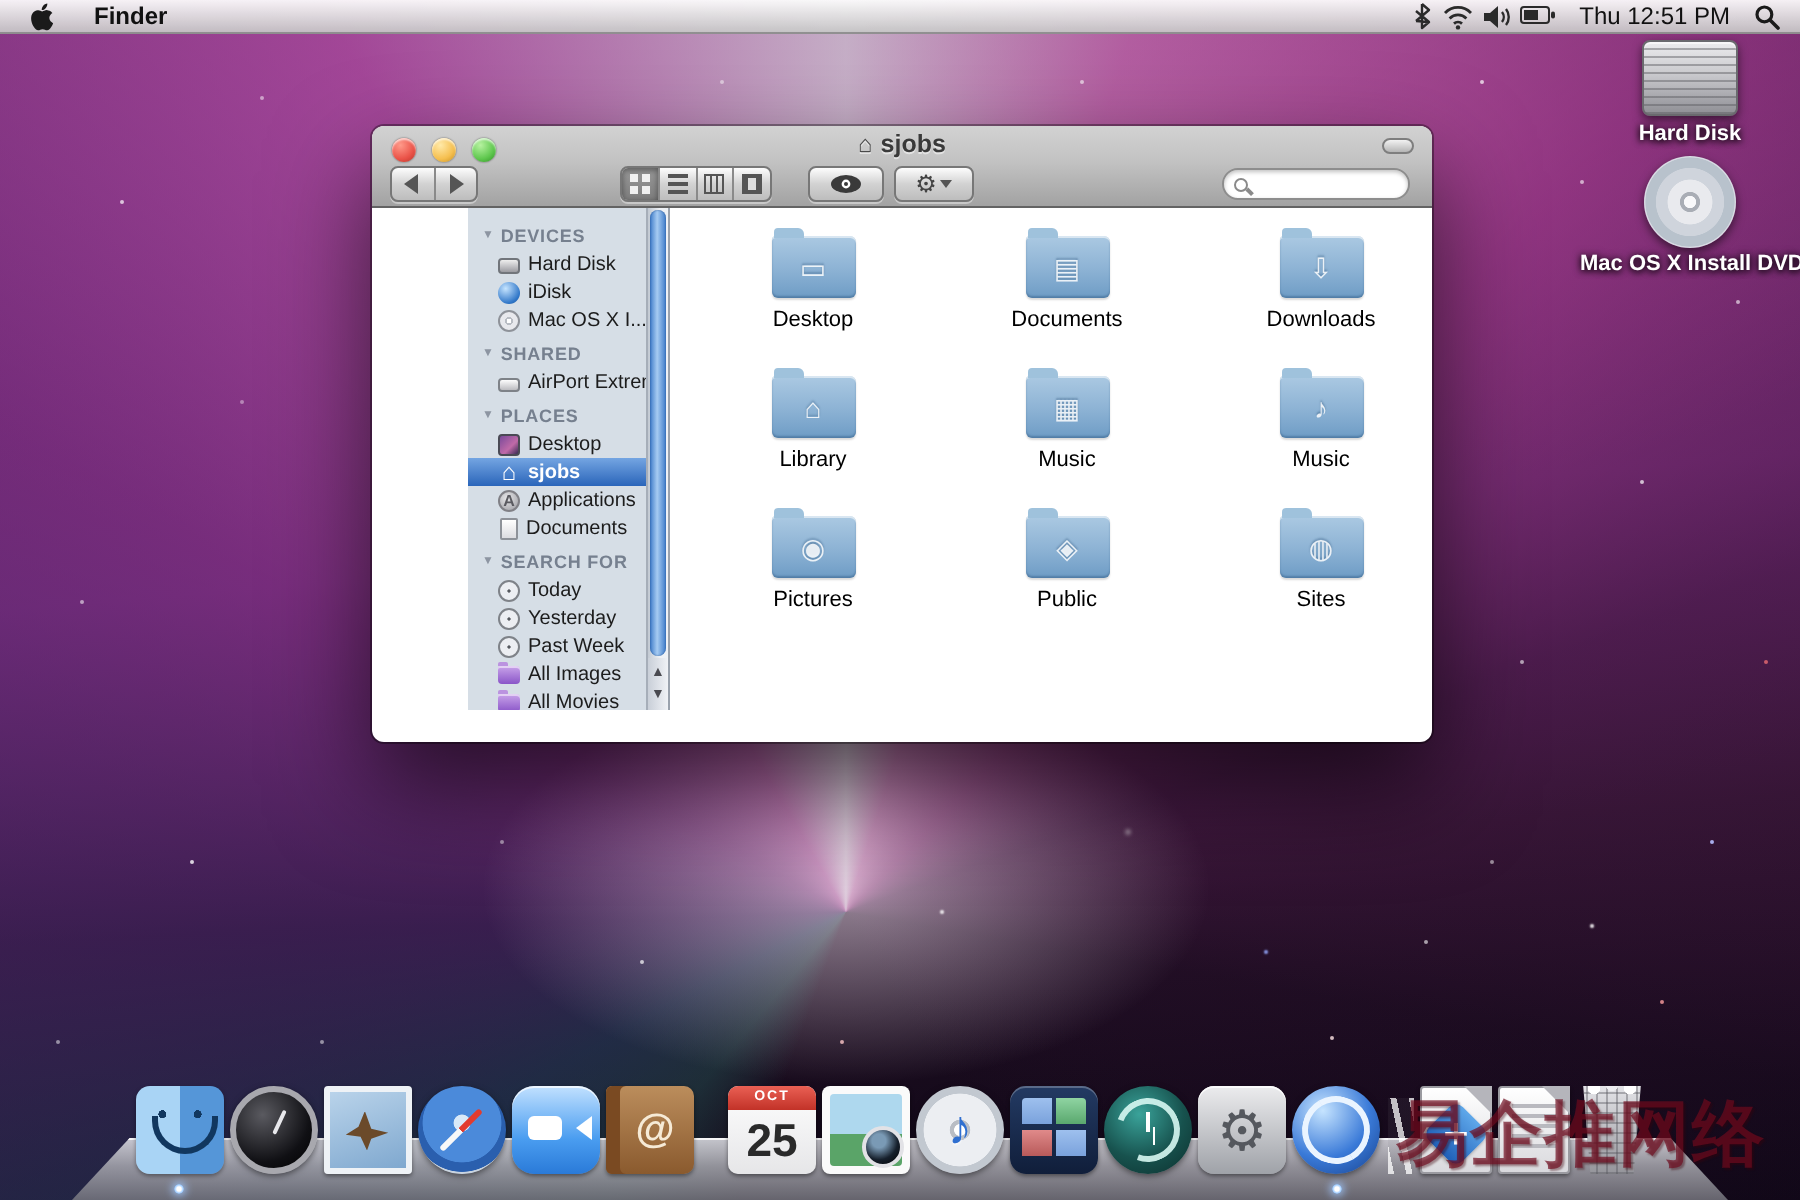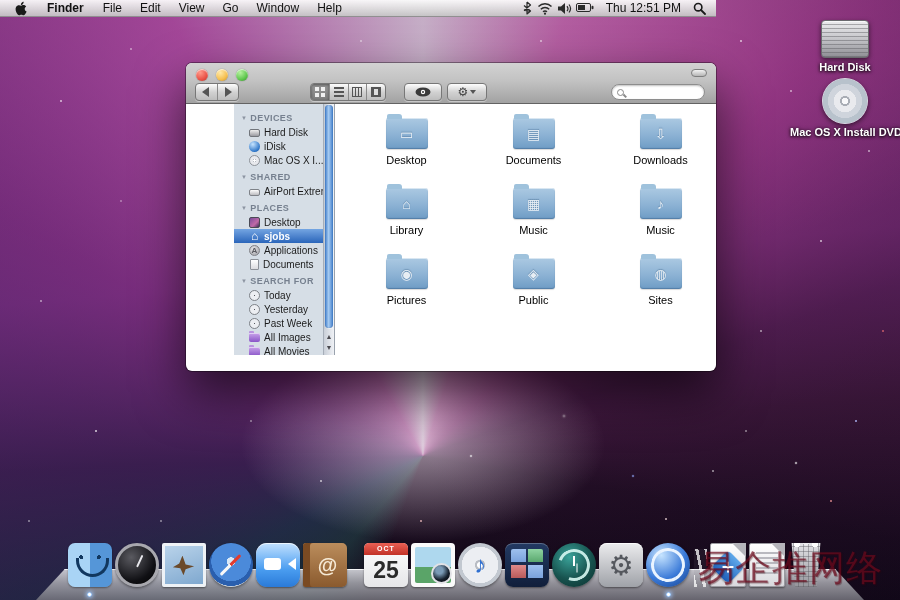--- a/index.html
+++ b/index.html
@@ -33,21 +33,21 @@
       830px 500px 0 rgba(255,160,160,.8), 855px 420px 0 rgba(180,190,255,.9),
       760px 330px 0 rgba(255,255,255,.6), 820px 240px 0 rgba(255,255,255,.7),
       868px 150px 0 rgba(255,255,255,.6), 790px 90px 0 rgba(255,255,255,.6),
       740px 40px 0 rgba(255,255,255,.7), 540px 40px 0 rgba(255,255,255,.6),
       360px 40px 0 rgba(255,255,255,.5), 120px 200px 0 rgba(255,255,255,.4),
       28px 520px 0 rgba(255,255,255,.5), 250px 420px 0 rgba(255,255,255,.5),
       882px 330px 0 rgba(255,120,120,.7), 600px 560px 0 rgba(255,255,255,.5);
   }
 
   
-  .menubar { position:absolute; left:0; top:0; width:716px; height:17px; z-index:50;
+  .menubar { position:absolute; left:0; top:0; width:900px; height:17px; z-index:50;
     background:linear-gradient(rgba(252,252,252,.94), rgba(198,198,198,.92));
     border-bottom:1px solid rgba(60,60,60,.55);
     display:flex; align-items:center; font-size:12px; color:#111; }
   .apple-wrap { padding:0 10px 0 14px; display:flex; align-items:center; }
   .mb-app { font-weight:bold; padding:0 10px; }
   .menu-item { padding:0 9px; }
   .mb-right { margin-left:auto; display:flex; align-items:center; gap:4px; padding-right:10px; }
   .mb-right svg { display:block; }
   .mb-clock { font-size:12px; padding:4px 8px; white-space:nowrap; }
 
@@ -276,39 +276,38 @@
       repeating-linear-gradient(90deg, rgba(85,85,92,.4) 0 1px, transparent 1px 5px),
       linear-gradient(#e4e4e8,#94949a); }
   .icon-trash::before { content:""; position:absolute; top:-5px; left:3px; width:30px; height:11px;
     background:
       radial-gradient(circle 5px at 20% 55%, #fff 0 60%, transparent 65%),
       radial-gradient(circle 5px at 50% 40%, #ededf0 0 60%, transparent 65%),
       radial-gradient(circle 5px at 80% 55%, #fff 0 60%, transparent 65%); }
 
   
   .watermark { position:absolute; left:698px; top:546px; z-index:40; width:200px;
-    font-family:"DejaVu Serif", serif; font-weight:normal; font-size:36px; line-height:1.2;
+    font-family:"DejaVu Serif", serif; font-weight:bold; font-size:36px; line-height:1.2;
     color:rgba(110,10,30,.68); letter-spacing:1px; white-space:nowrap; pointer-events:none;
     text-shadow:1px 1px 1px rgba(60,0,10,.4); }
 </style>
 </head>
 <body>
 
 <div class="desktop">
   <div class="stars"></div>
 </div>
 
 <div class="menubar">
   <span class="apple-wrap">
     <svg width="13" height="15" viewBox="0 0 14 16">
       <path fill="#1a1a1a" d="M11.5 8.6c0-1.8 1.5-2.7 1.6-2.8-.9-1.3-2.2-1.4-2.7-1.5-1.1-.1-2.2.7-2.7.7-.6 0-1.4-.7-2.4-.6-1.2 0-2.3.7-3 1.8-1.3 2.2-.3 5.4 .9 7.2.6.9 1.3 1.8 2.3 1.8.9 0 1.3-.6 2.4-.6 1.1 0 1.4.6 2.4.6s1.6-.9 2.2-1.8c.7-1 1-2 1-2.1-.1 0-1.9-.8-2-2.7zM9.6 3.1c.5-.6.9-1.5.8-2.4-.8 0-1.7.5-2.2 1.2-.5.6-.9 1.5-.8 2.3.9.1 1.7-.4 2.2-1.1z"></path>
     </svg>
   </span>
   <span class="mb-app">Finder</span>
-  <span id="menus"><span class="menu-item">File</span><span class="menu-item">Edit</span><span class="menu-item">View</span><span class="menu-item">Go</span><span class="menu-item">Window</span><span class="menu-item">Help</span></span>
   <span class="mb-right">
     <span>
       <svg width="12" height="14" viewBox="0 0 12 14">
           <path d="M6 1 v12 l3.5-3 L3 4.5 M6 13 l3.5-3 L3 9.5 M6 1 l3.5 3 L3 9.5" stroke="#2a2a2a" stroke-width="1.2" fill="none" stroke-linejoin="round"></path>
         </svg>
     </span>
     <span>
       <svg width="16" height="13" viewBox="0 0 16 13">
           <g stroke="#2a2a2a" fill="none" stroke-width="1.4">
             <path d="M1.5 4.5 A9 9 0 0 1 14.5 4.5"></path>
@@ -348,20 +347,23 @@
   <div class="dt-hd"></div>
   <div class="desk-label">Hard Disk</div>
 </div>
 <div class="desk-icon di-dvd">
   <div class="dt-dvd"></div>
   <div class="desk-label">Mac OS X Install DVD</div>
 </div>
 
 <div class="window">
   <div class="win-head">
+    <div class="win-title">
+      <span class="home-glyph">⌂</span><span>sjobs</span>
+    </div>
     <div class="traffic">
       <span class="light red"></span>
       <span class="light yellow"></span>
       <span class="light green"></span>
     </div>
     <span class="capsule"></span>
     <div class="toolbar">
       <div class="tb-btn nav-group">
         <span class="nav-half">
             <span class="tri-l"></span>

